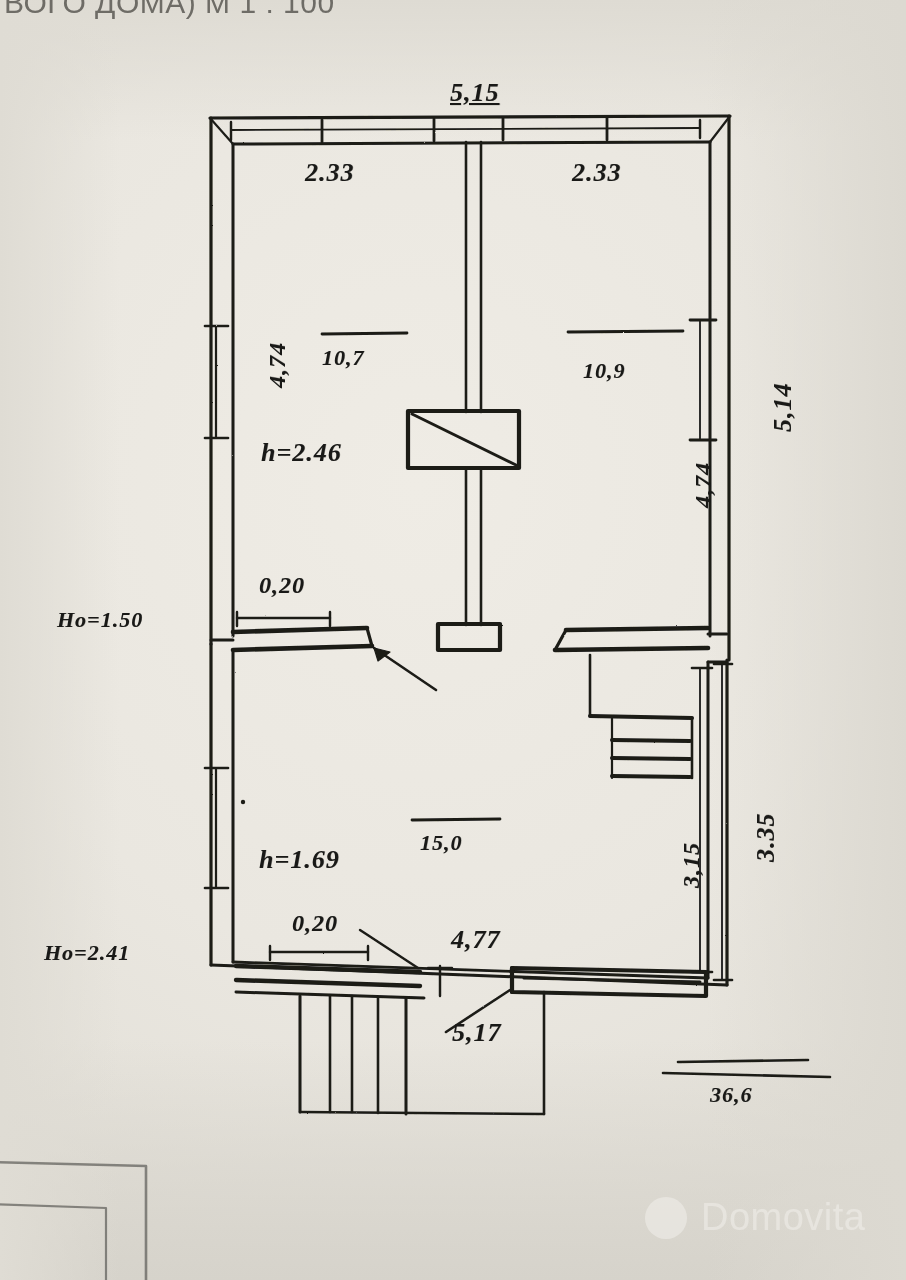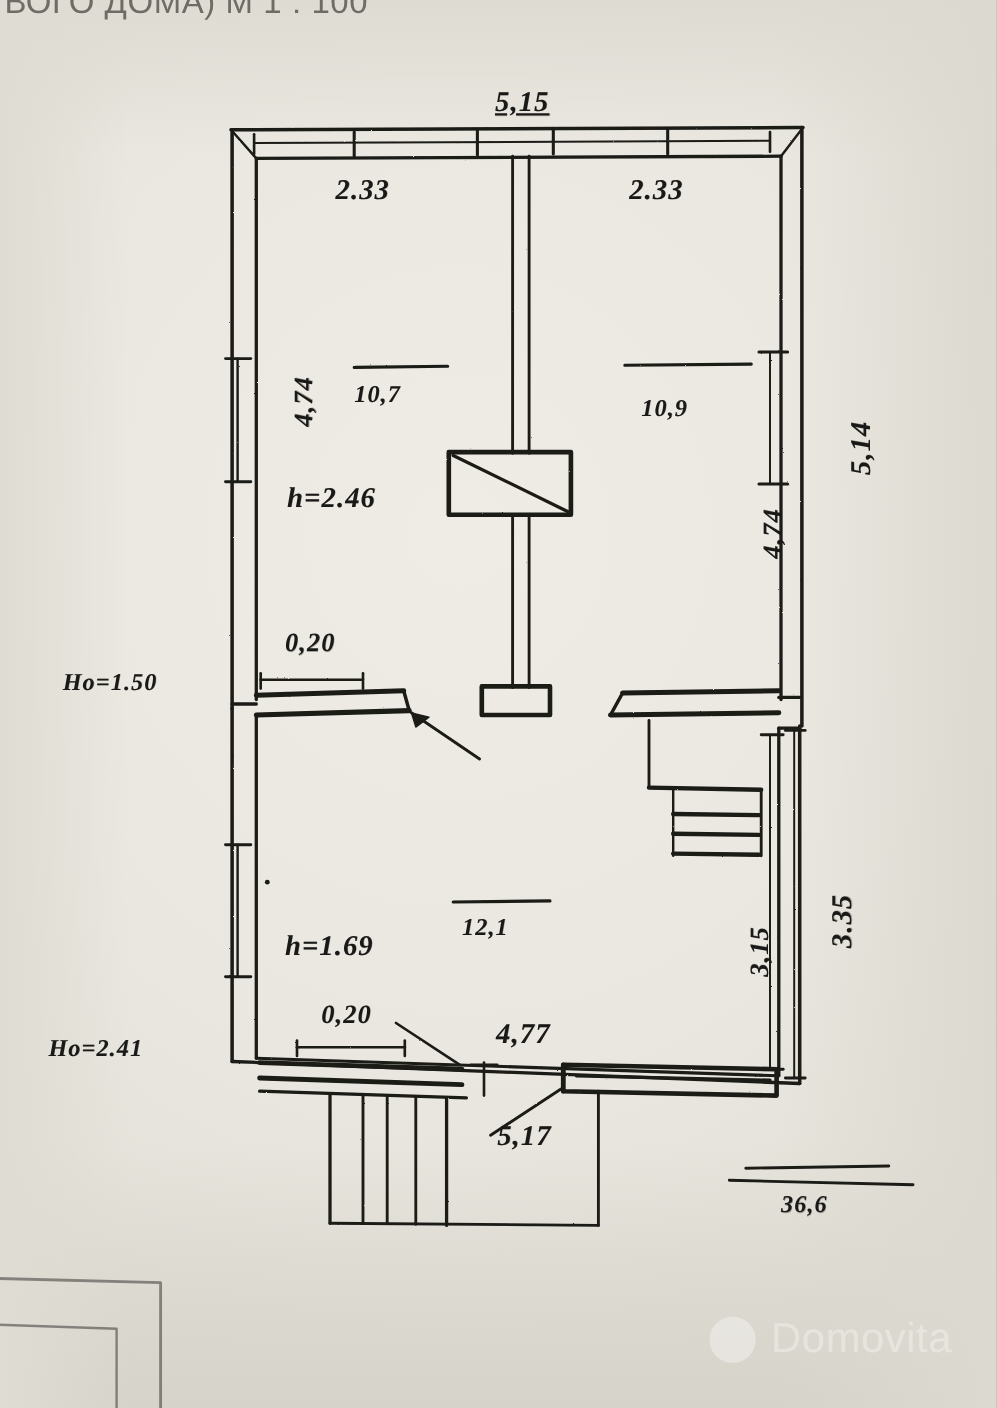--- a/index.html
+++ b/index.html
@@ -281,21 +281,21 @@
   <div class="hand sz24 rot90" style="left:690px; top:508px;">4,74</div>
   <div class="hand sz26 rot90" style="left:768px; top:432px;">5,14</div>
 
   <div class="hand sz28" style="left:57px; top:607px;">Hо=1.50</div>
   <div class="hand sz28" style="left:44px; top:940px;">Hо=2.41</div>
 
   <div class="hand sz24" style="left:259px; top:572px;">0,20</div>
   <div class="hand sz24" style="left:292px; top:910px;">0,20</div>
 
   <div class="hand sz26" style="left:259px; top:845px;">h=1.69</div>
-  <div class="hand sz28" style="left:420px; top:830px;">12,1</div>
+  <div class="hand sz28" style="left:420px; top:830px;">15,0</div>
 
   <div class="hand sz24 rot90" style="left:678px; top:888px;">3,15</div>
   <div class="hand sz26 rot90" style="left:751px; top:862px;">3.35</div>
 
   <div class="hand sz26" style="left:451px; top:925px;">4,77</div>
   <div class="hand sz26" style="left:452px; top:1018px;">5,17</div>
 
   <div class="hand sz28" style="left:710px; top:1082px;">36,6</div>
 
   <div id="watermark">

